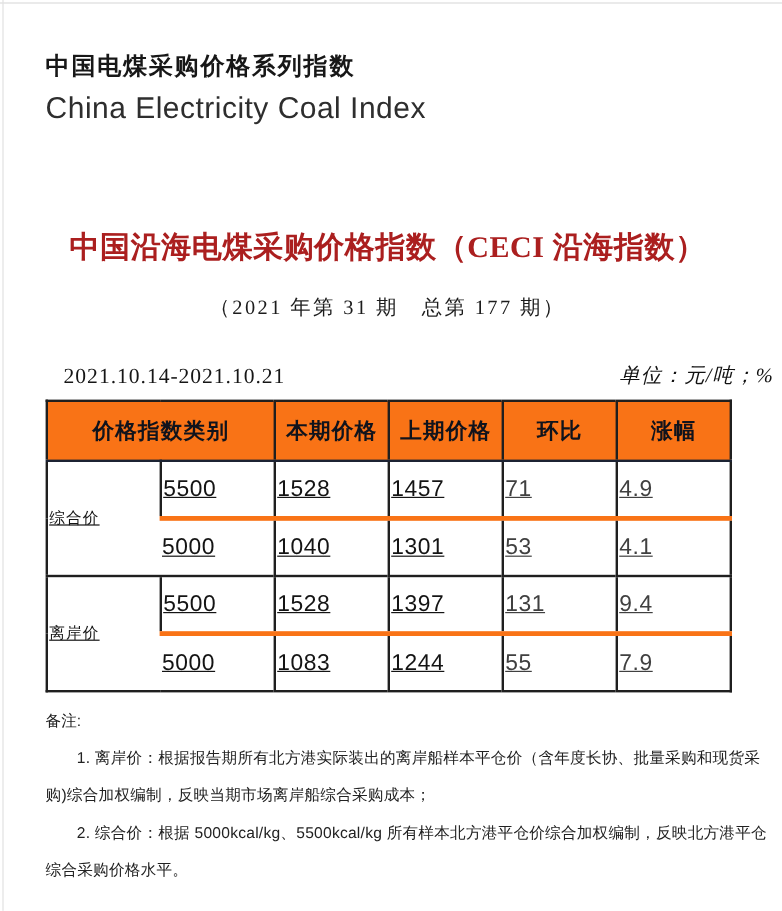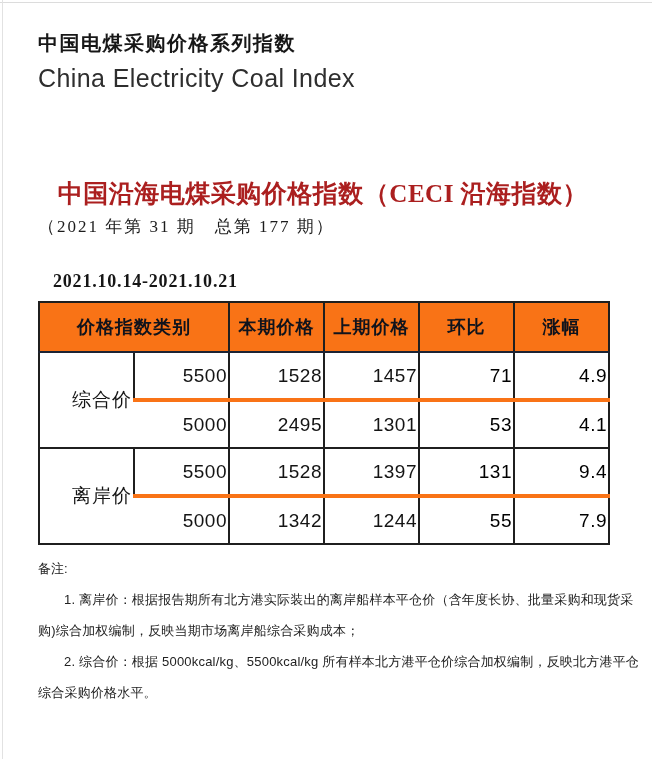--- a/index.html
+++ b/index.html
@@ -6,39 +6,39 @@
   body{
     width:652px;height:759px;background:#ffffff;overflow:hidden;
     font-family:"Liberation Sans","DejaVu Sans",sans-serif;
     color:#1b1b1b;position:relative;
   }
   .scan-edge-top{position:absolute;top:2px;left:0;width:100%;height:1px;background:#dcdcdc;}
   .scan-edge-left{position:absolute;top:0;left:2px;width:1px;height:100%;background:#e2e2e2;}
   .page{padding:0 7px 0 38px;position:relative;}
 
   
-  .brand{padding-top:14px;margin-top:16px;}
+  .brand{padding-top:42px;}
   .brand-zh{font-size:20px;font-weight:bold;letter-spacing:1.5px;color:#171717;}
   .brand-en{font-size:25px;font-weight:normal;letter-spacing:0.4px;color:#2e2e2e;margin-top:7px;}
 
   
   .report-title{
     margin-top:84px;text-align:center;
     font-family:"Liberation Serif","DejaVu Serif",serif;
     font-size:25px;font-weight:bold;color:#ab1f1f;letter-spacing:0.5px;
     width:570px;
   }
   .issue-line{
-    margin-top:5px;text-align:left;width:570px;
+    margin-top:23px;text-align:center;width:570px;
     font-family:"Liberation Serif","DejaVu Serif",serif;
     font-size:17px;color:#1c1c1c;letter-spacing:2px;
   }
 
   
-  .meta-row{margin-top:33px;width:607px;display:flex;justify-content:space-between;align-items:flex-end;font-weight:bold;}
+  .meta-row{margin-top:33px;width:607px;display:flex;justify-content:space-between;align-items:flex-end;}
   .period{
     font-family:"Liberation Serif","DejaVu Serif",serif;
     font-size:18px;letter-spacing:0.8px;color:#161616;padding-left:15px;
   }
   .unit{
     font-family:"Liberation Serif","DejaVu Serif",serif;
     font-style:italic;font-size:17px;color:#111;letter-spacing:1px;
   }
 
   
@@ -48,29 +48,30 @@
   }
   .price-table col{width:95px;}
   .price-table th{
     background:#f97316;height:46px;
     font-size:18px;font-weight:bold;color:#10131c;
     border-left:2px solid #1f1f1f;border-bottom:2px solid #1c2333;
     text-align:center;letter-spacing:1px;
   }
   .price-table th:first-child{border-left:none;}
   .price-table td{
-    height:43px;text-align:right;vertical-align:middle;
+    height:43px;text-align:left;vertical-align:middle;
     font-size:19px;color:#141414;letter-spacing:0.5px;
     border-left:2px solid #1f1f1f;
+    text-decoration:underline;
   }
   .price-table td:first-child{border-left:none;}
   .price-table tr.sub-row td{border-top:4px solid #f97316;}
   .price-table tr.group-start td{border-top:2px solid #1f1f1f;}
-  .price-table td.cat{font-size:19px;letter-spacing:1px;}
-  .price-table td.red{color:#000000;}
+  .price-table td.cat{font-size:13px;letter-spacing:1px;}
+  .price-table td.red{color:#404040;}
 
   
   .notes{margin-top:8px;width:607px;font-size:13px;line-height:31px;color:#222;}
   .notes p{margin:0;}
   .note-item{text-indent:2em;letter-spacing:0.2px;}
 </style>
 </head>
 <body>
 
 <div class="scan-edge-top"></div>
@@ -81,20 +82,21 @@
   <div class="brand">
     <div class="brand-zh">中国电煤采购价格系列指数</div>
     <div class="brand-en">China Electricity Coal Index</div>
   </div>
 
   <div class="report-title">中国沿海电煤采购价格指数（CECI 沿海指数）</div>
   <div class="issue-line">（2021 年第 31 期　总第 177 期）</div>
 
   <div class="meta-row">
     <span class="period">2021.10.14-2021.10.21</span>
+    <span class="unit">单位：元/吨；%</span>
   </div>
 
   <table class="price-table">
     <colgroup>
       <col>
         <col>
         <col>
         <col>
         <col>
         <col>
@@ -112,36 +114,36 @@
       <tr>
         <td class="cat" rowspan="2">综合价</td>
         <td>5500</td>
         <td>1528</td>
         <td>1457</td>
         <td class="red">71</td>
         <td class="red">4.9</td>
       </tr>
       <tr class="sub-row">
         <td>5000</td>
-        <td>2495</td>
+        <td>1040</td>
         <td>1301</td>
         <td class="red">53</td>
         <td class="red">4.1</td>
       </tr>
       <tr class="group-start">
         <td class="cat" rowspan="2">离岸价</td>
         <td>5500</td>
         <td>1528</td>
         <td>1397</td>
         <td class="red">131</td>
         <td class="red">9.4</td>
       </tr>
       <tr class="sub-row">
         <td>5000</td>
-        <td>1342</td>
+        <td>1083</td>
         <td>1244</td>
         <td class="red">55</td>
         <td class="red">7.9</td>
       </tr>
     </tbody>
   </table>
 
   <div class="notes">
     <p>备注:</p>
     <p class="note-item">1. 离岸价：根据报告期所有北方港实际装出的离岸船样本平仓价（含年度长协、批量采购和现货采购)综合加权编制，反映当期市场离岸船综合采购成本；</p>

